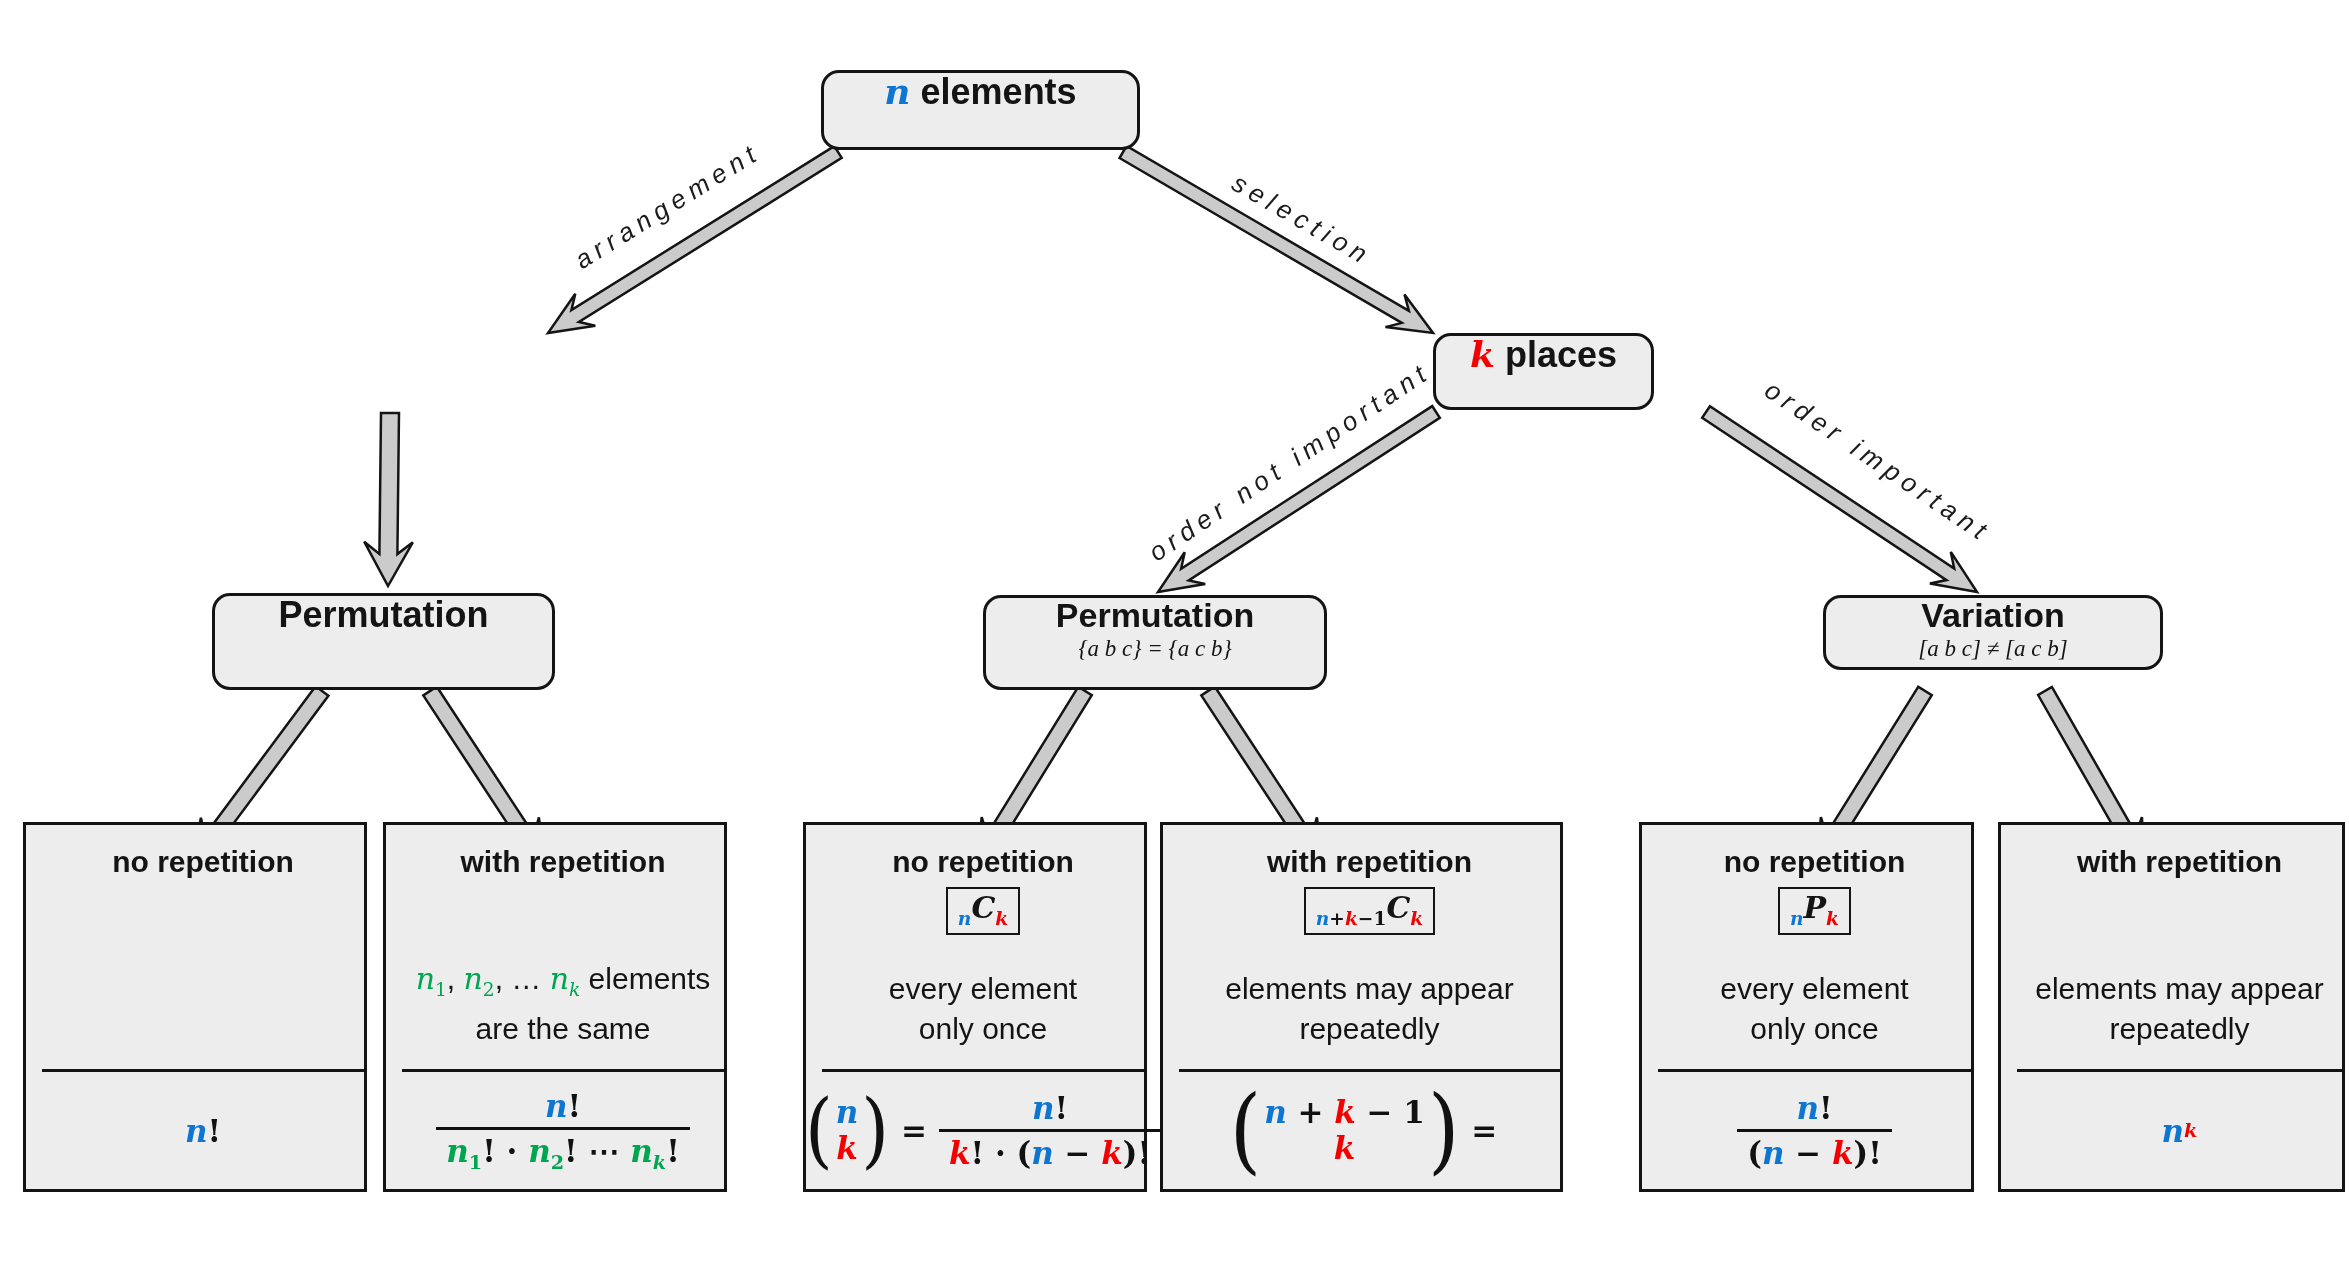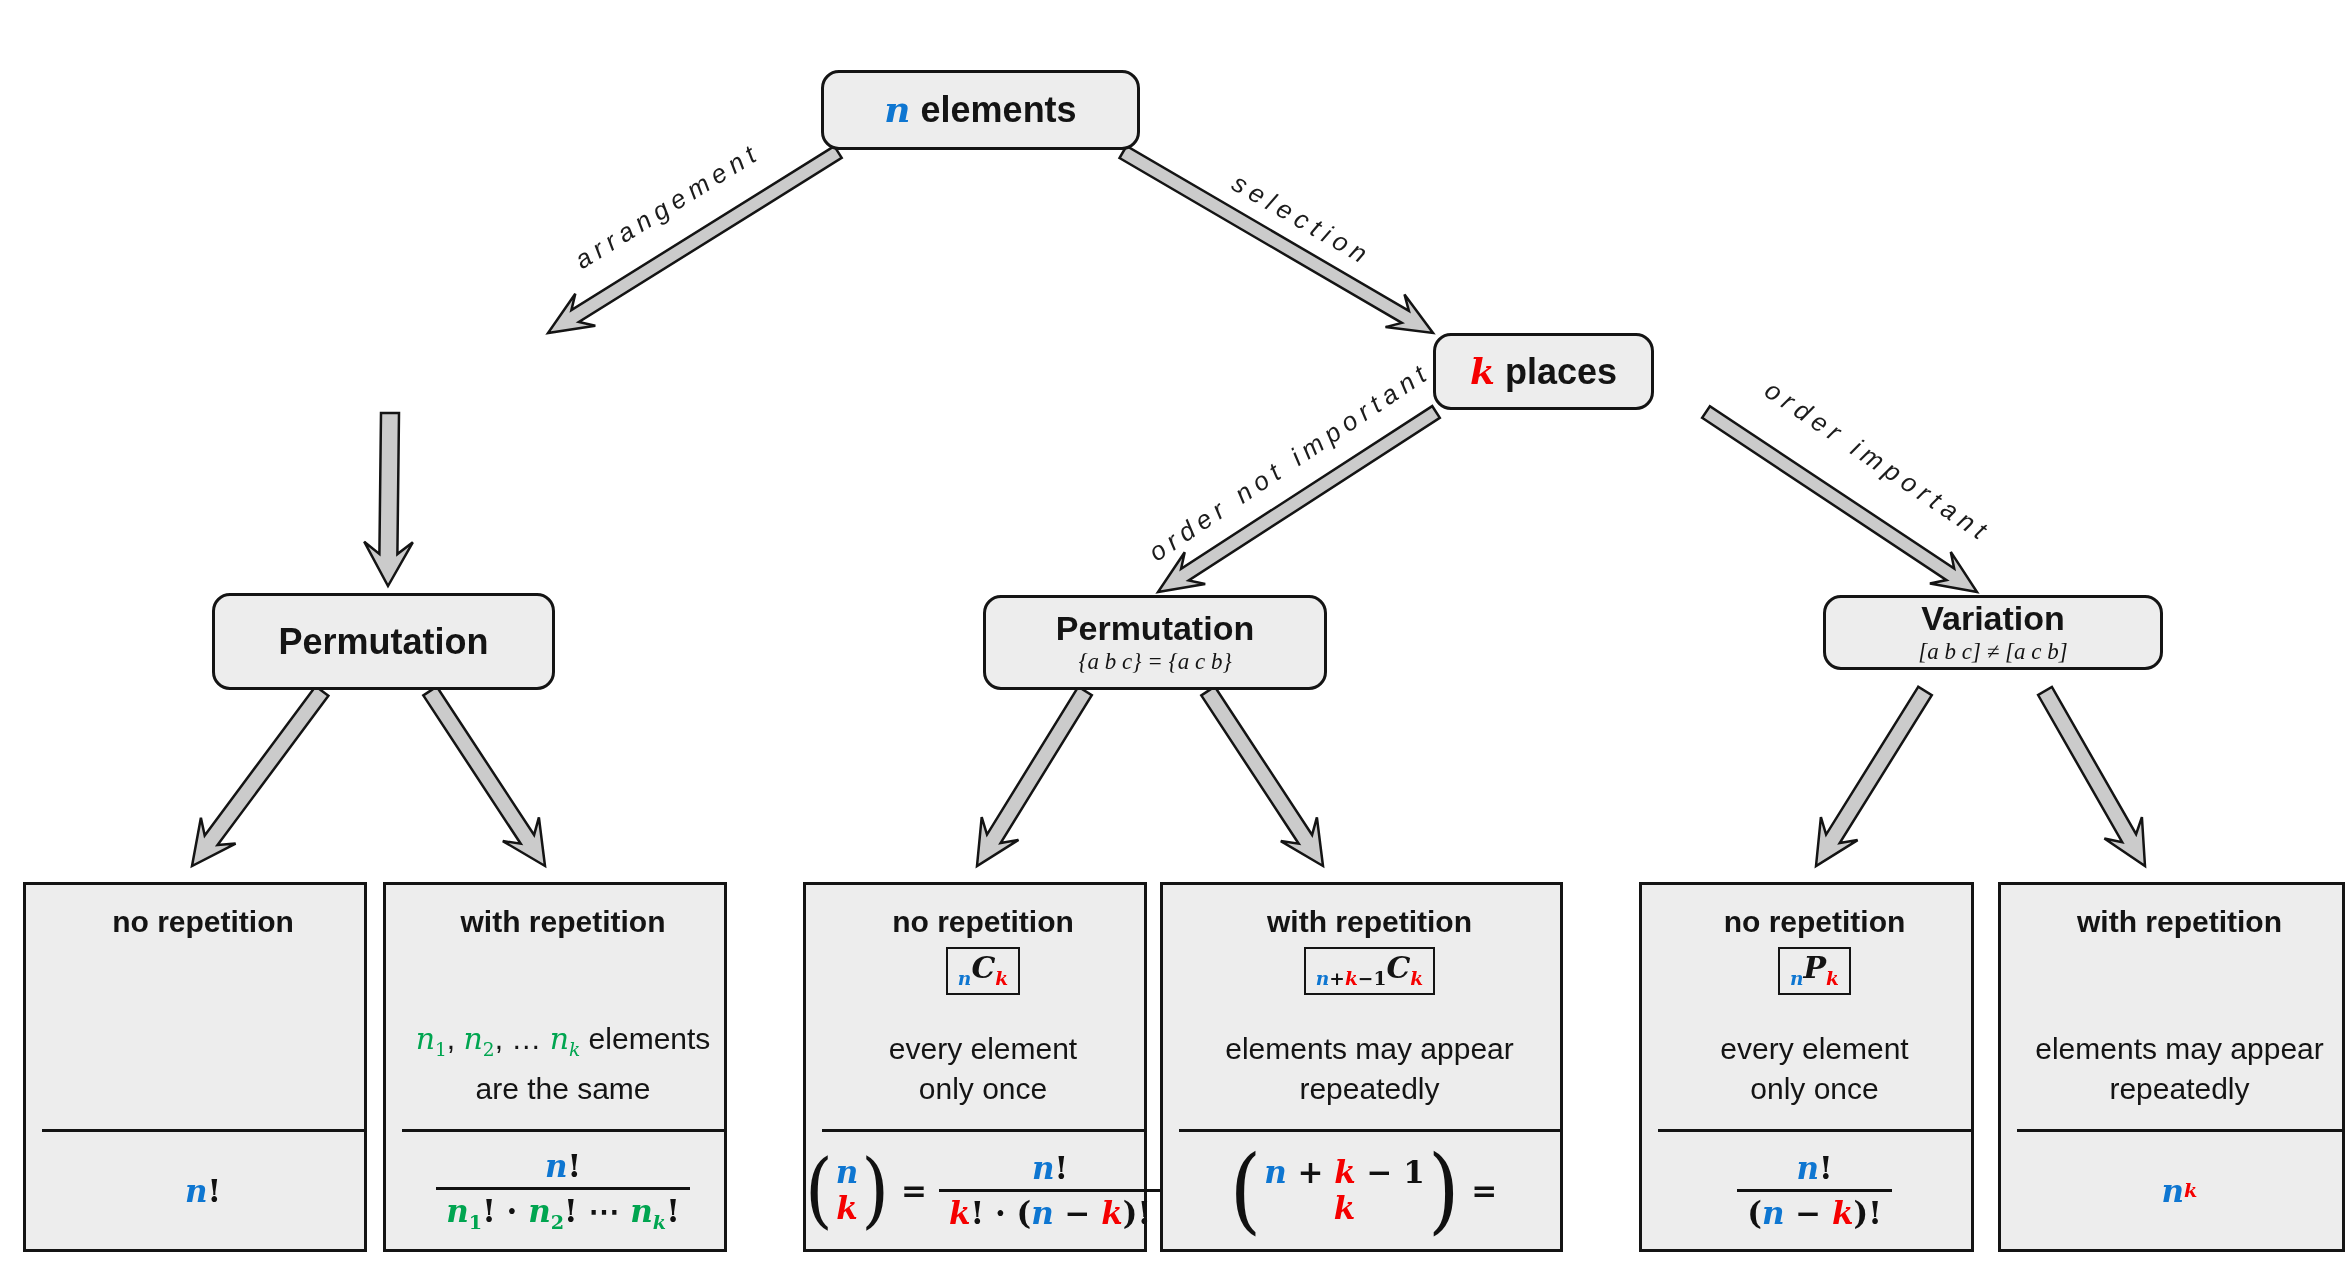--- a/index.html
+++ b/index.html
@@ -2,32 +2,32 @@
 <html><head>
 <meta charset="utf-8">
 <style>
   html,body{margin:0;padding:0;background:#fff;}
   .stage{position:relative;width:2349px;height:1281px;background:#ffffff;
          font-family:"Liberation Sans",sans-serif;color:#141414;overflow:hidden;}
   svg.arrow-layer{position:absolute;left:0;top:0;width:2349px;height:1281px;}
 
   
   .node{position:absolute;box-sizing:border-box;background:#EDEDED;border:3.5px solid #141414;
-        border-radius:18px;display:flex;flex-direction:column;align-items:center;justify-content:center;
+        border-radius:18px;display:flex;flex-direction:column;align-items:center;
         font-weight:bold;font-size:36px;line-height:1.05;}
   .node .subtitle{font-family:Liberation Serif, serif;font-style:italic;font-weight:400;
                   font-size:23px;margin-top:3px;}
   .node.two-line{font-size:34px;}
 
   
   .edge-label{position:absolute;white-space:nowrap;font-size:26px;font-style:italic;
               letter-spacing:6px;color:#1c1c1c;transform-origin:center;}
 
   
-  .card{position:absolute;top:882px;height:370px;box-sizing:border-box;background:#EDEDED;
+  .card{position:absolute;top:822px;height:370px;box-sizing:border-box;background:#EDEDED;
         border:3px solid #141414;display:flex;flex-direction:column;padding-left:16px;}
   .card-top{height:247px;box-sizing:border-box;border-bottom:3px solid #141414;
             display:flex;flex-direction:column;align-items:center;justify-content:space-between;
             padding:20px 6px 20px 6px;}
   .card-head{display:flex;flex-direction:column;align-items:center;}
   .card-title{font-weight:bold;font-size:30px;}
   .card-badge{margin-top:8px;border:2px solid #141414;padding:0 10px 3px 10px;
               font-family:"DejaVu Serif",serif;font-weight:700;font-size:30px;line-height:1.25;}
   .card-badge:empty{display:none;border:none;padding:0;margin:0;}
   .card-desc{text-align:center;font-size:30px;line-height:40px;}

